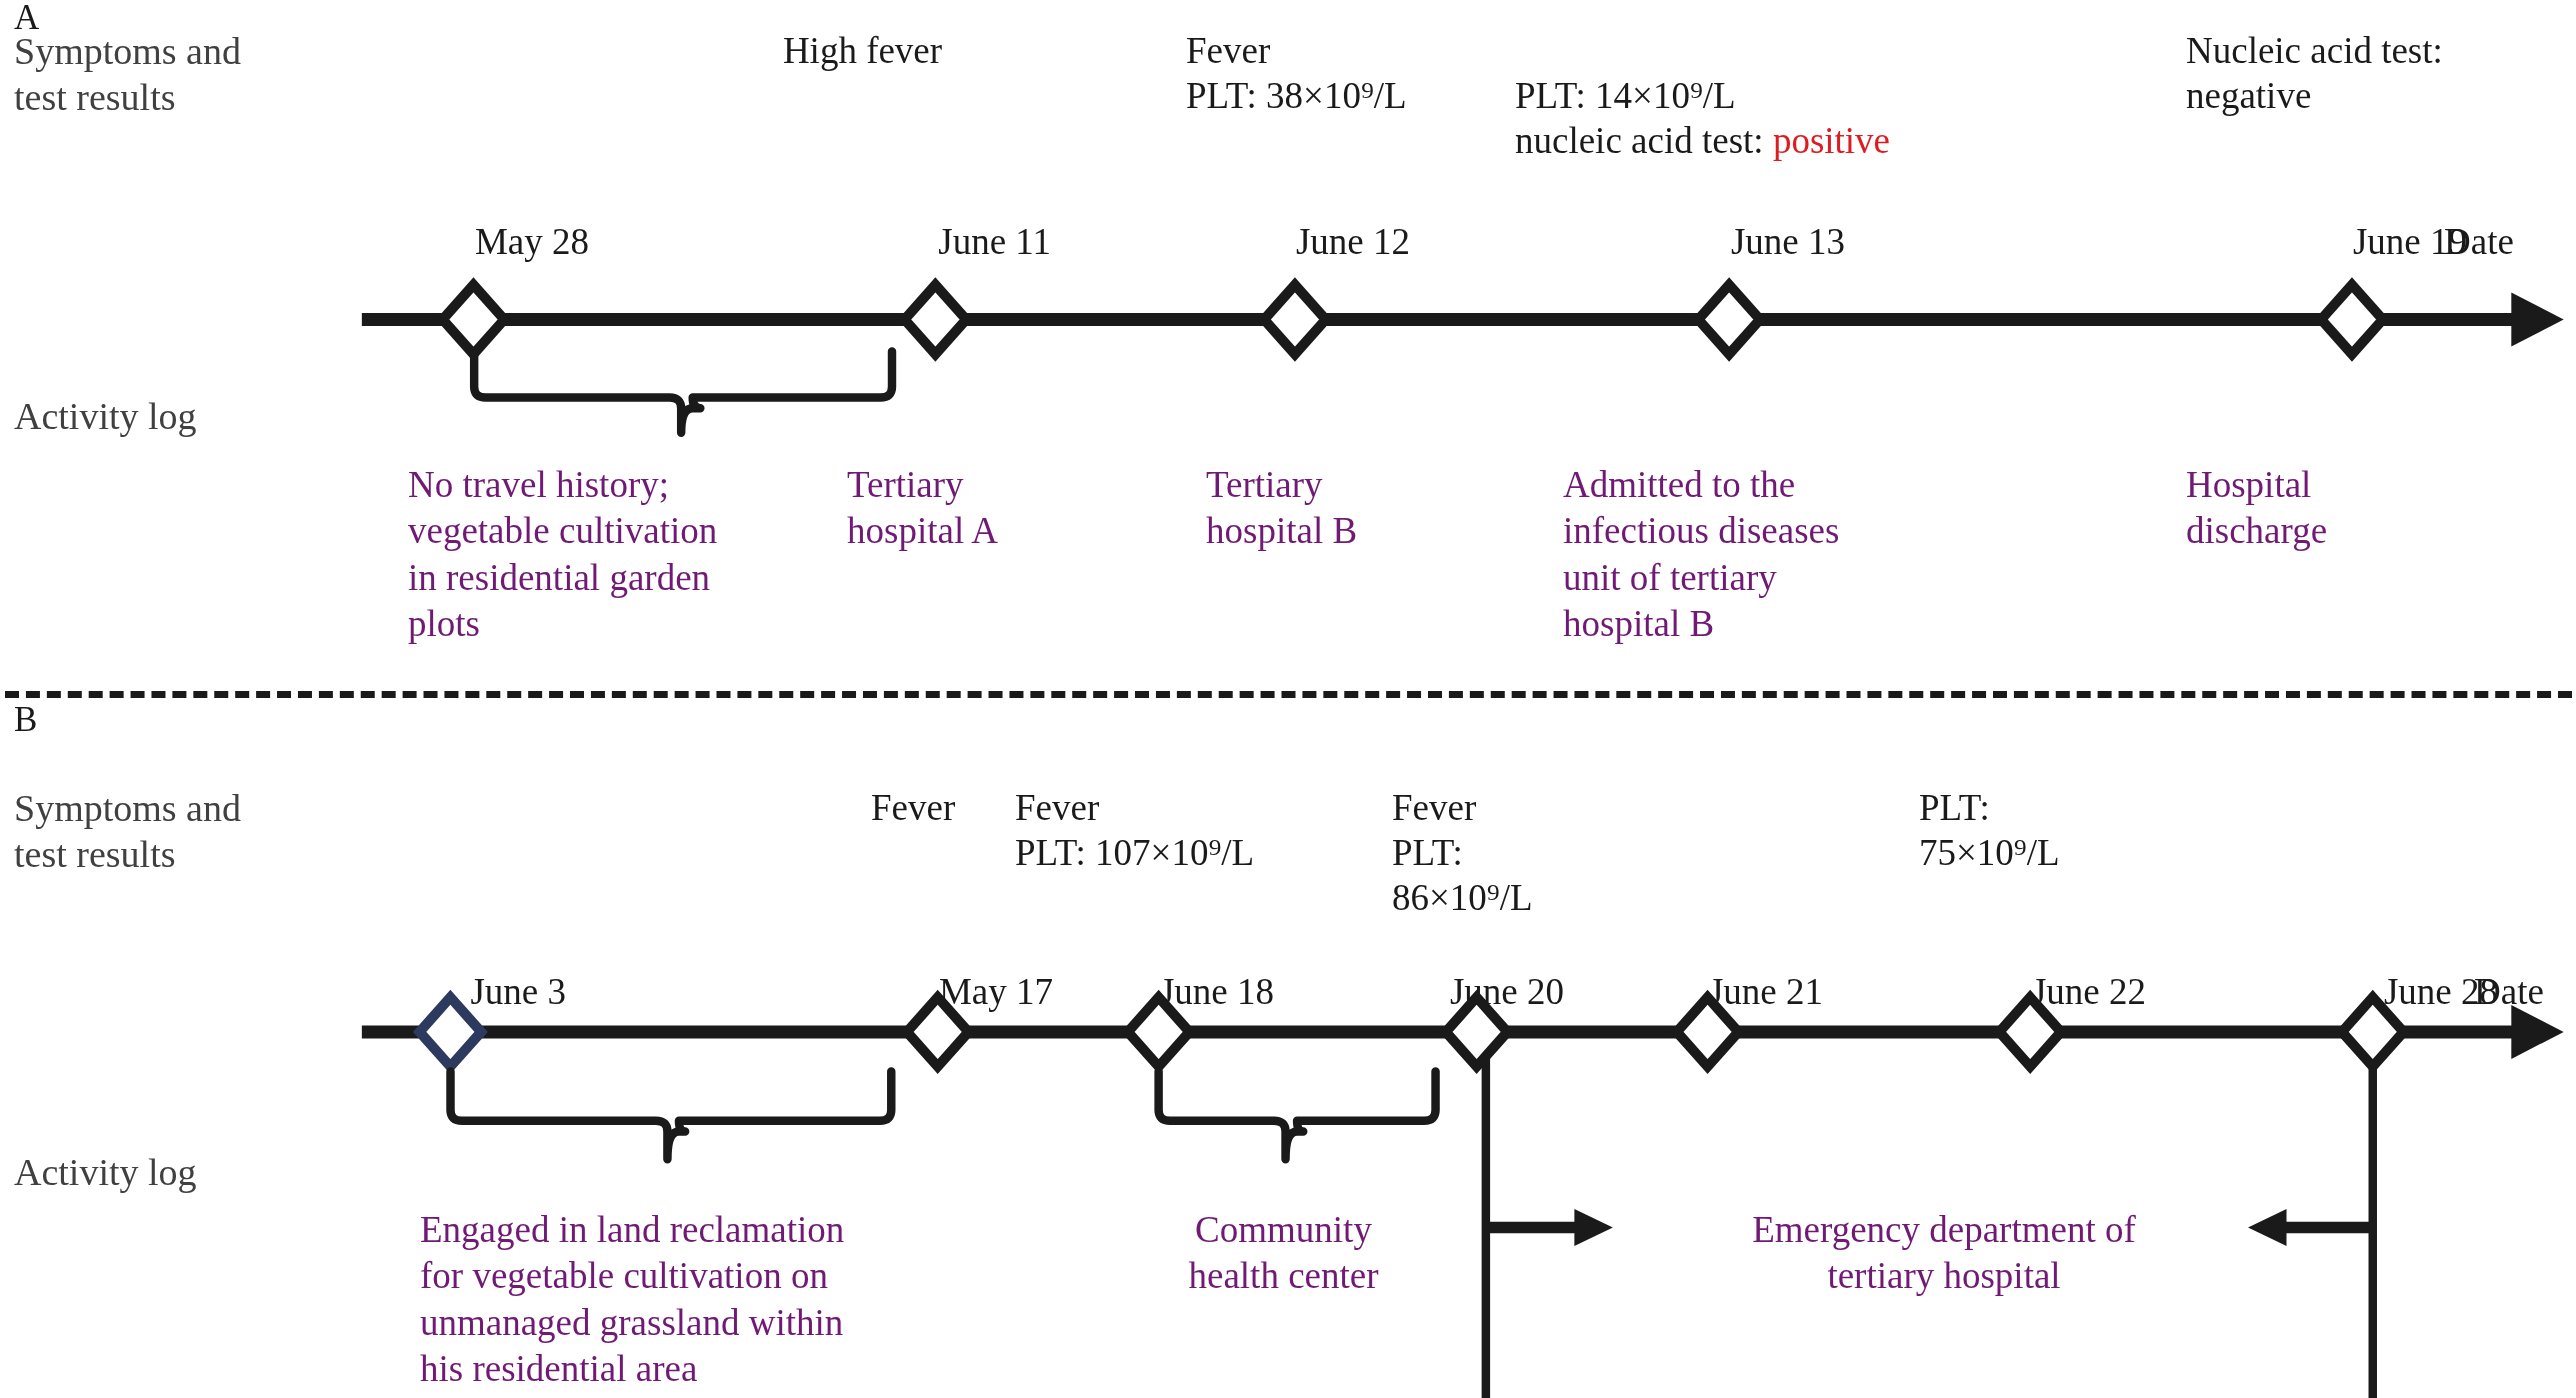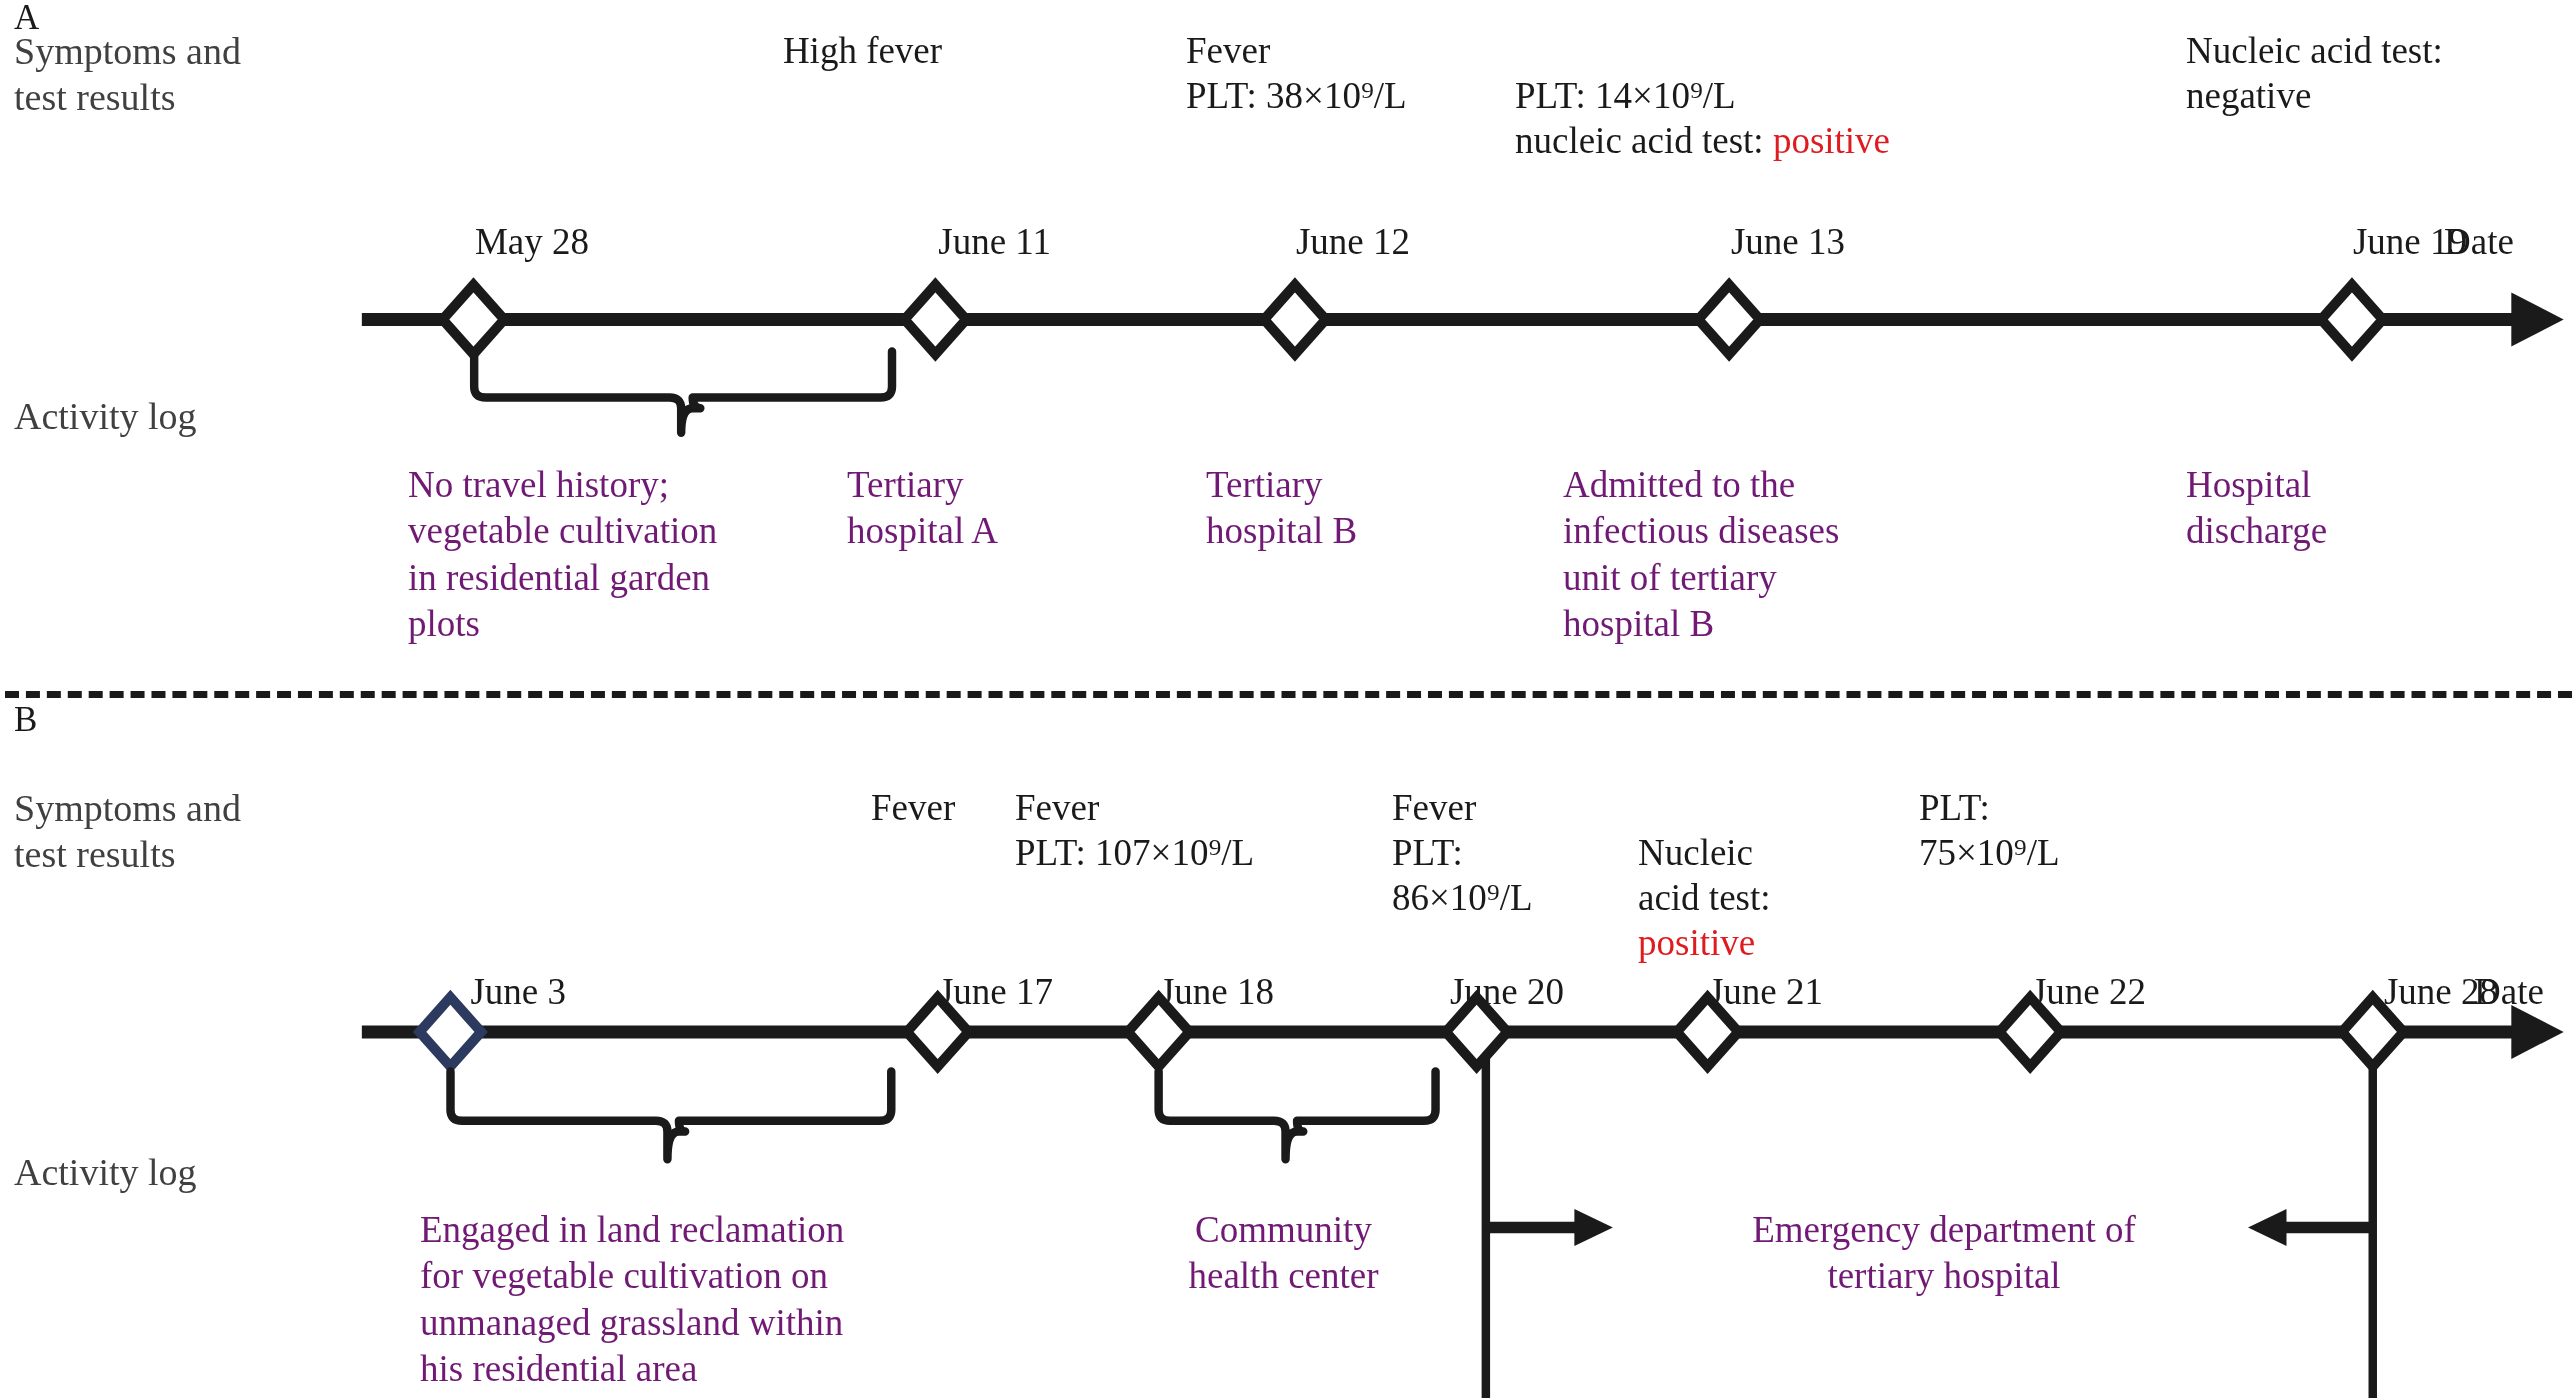--- a/index.html
+++ b/index.html
@@ -138,32 +138,27 @@
 
   <div class="abs sym-block" style="left:871px; top:785px; width:169px;">Fever</div>
 
   <div class="abs sym-block" style="left:1015px; top:785px; width:400px;">Fever
 PLT: 107×10⁹/L</div>
 
   <div class="abs sym-block" style="left:1392px; top:785px; width:246px;">Fever
 PLT:
 86×10⁹/L</div>
 
-  <div class="abs sym-block" style="left:1638px; top:785px; width:254px;">
-    <span>Nucleic
-acid test:
-</span><span class="red">positive</span>
-  </div>
 
   <div class="abs sym-block" style="left:1919px; top:785px; width:254px;">PLT:
 75×10⁹/L</div>
 
 
   <div class="abs date-label" style="left:335px; top:972px; width:231px;">June 3</div>
-  <div class="abs date-label" style="left:822px; top:972px; width:231px;">June 17</div>
+  <div class="abs date-label" style="left:822px; top:972px; width:231px;">May 17</div>
   <div class="abs date-label" style="left:1043px; top:972px; width:231px;">June 18</div>
   <div class="abs date-label" style="left:1333px; top:972px; width:231px;">June 20</div>
   <div class="abs date-label" style="left:1592px; top:972px; width:231px;">June 21</div>
   <div class="abs date-label" style="left:1915px; top:972px; width:231px;">June 22</div>
   <div class="abs date-label" style="left:2267px; top:972px; width:231px;">June 28</div>
   <div class="abs axis-word" style="left:2474px; top:972px;">Date</div>
 
   <svg class="abs" style="left:0px; top:984px;" width="2576" height="139" viewBox="0 0 3346 180">
     <line x1="470" y1="62" x2="3270" y2="62" stroke="#1a1a1a" stroke-width="17"></line>
     <polygon points="3330,62 3262,27 3262,97" fill="#1a1a1a"></polygon>

